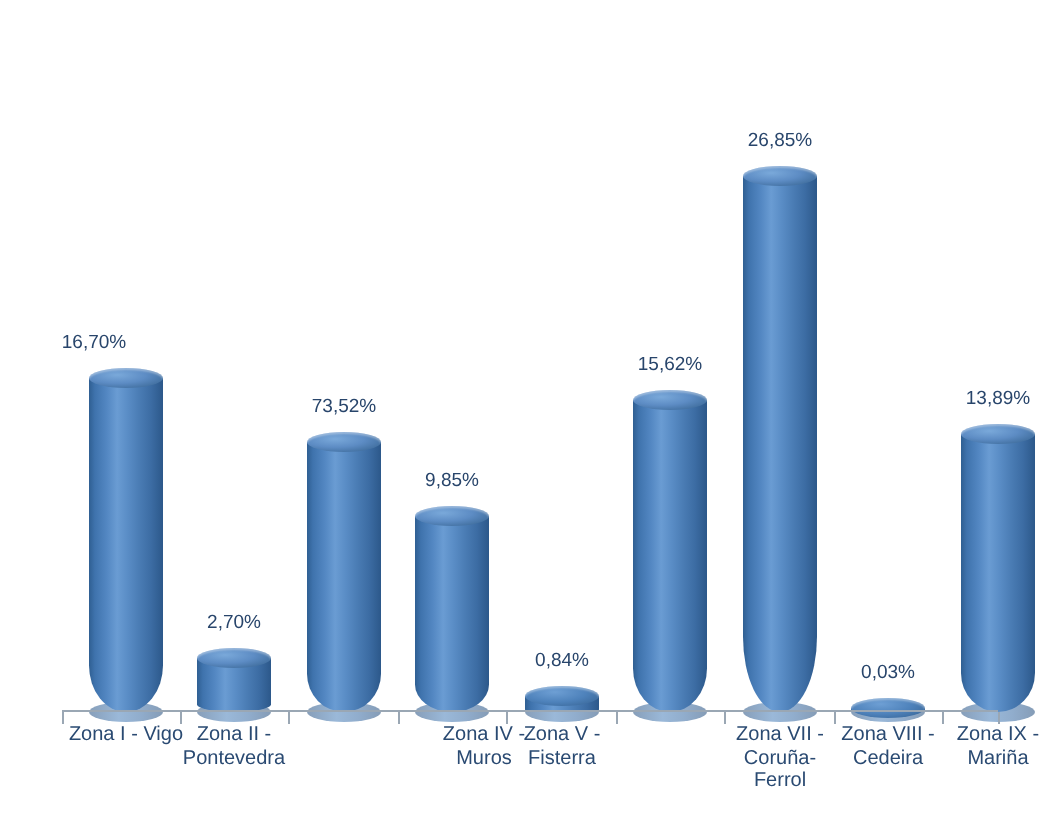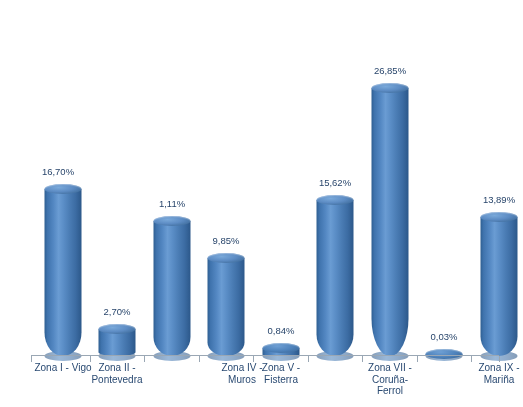--- a/index.html
+++ b/index.html
@@ -233,28 +233,32 @@
       </div>
       <div class="cat-label" style="left: 281px; top: 0px;">
         <div>Zona V -</div>
         <div>Fisterra</div>
       </div>
       <div class="cat-label" style="left: 390px; top: 0px;">
         <div>Zona VII -</div>
         <div>Coruña-</div>
         <div>Ferrol</div>
       </div>
+      <div class="cat-label" style="left: 444px; top: 0px;">
+        <div>Zona VIII -</div>
+        <div>Cedeira</div>
+      </div>
       <div class="cat-label" style="left: 499px; top: 0px;">
         <div>Zona IX -</div>
         <div>Mariña</div>
       </div>
     </div>
 
-<div class="value-label" style="left: 58px; top: 166px; text-align: right;">16,70%</div>
+<div class="value-label" style="left: 47px; top: 166px; text-align: right;">16,70%</div>
     <div class="value-label" style="left: 117px; top: 306px;">2,70%</div>
-    <div class="value-label" style="left: 172px; top: 197.7px;">1,11%</div>
+    <div class="value-label" style="left: 172px; top: 197.7px;">73,52%</div>
     <div class="value-label" style="left: 226px; top: 234.5px;">9,85%</div>
     <div class="value-label" style="left: 281px; top: 324.6px;">0,84%</div>
     <div class="value-label" style="left: 335px; top: 176.8px;">15,62%</div>
     <div class="value-label" style="left: 390px; top: 64.5px;">26,85%</div>
     <div class="value-label" style="left: 444px; top: 331px; text-align: center;">0,03%</div>
     <div class="value-label" style="left: 499px; top: 194.1px;">13,89%</div>
   </div>
 
 </body></html>

